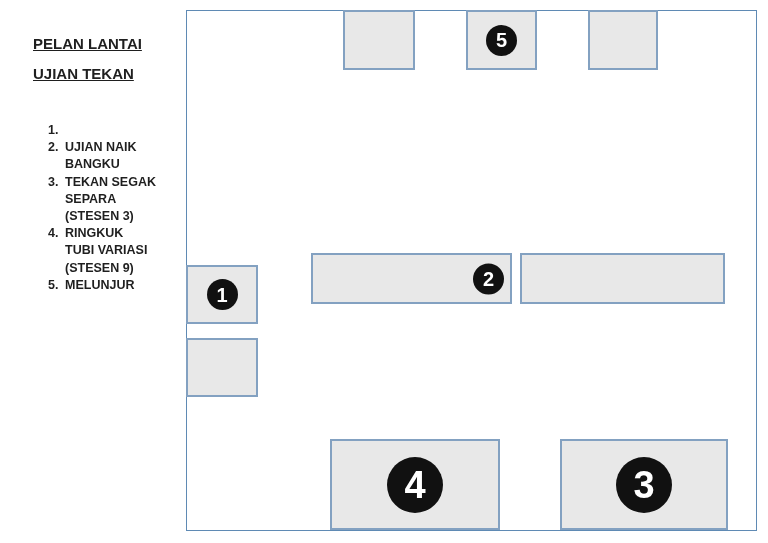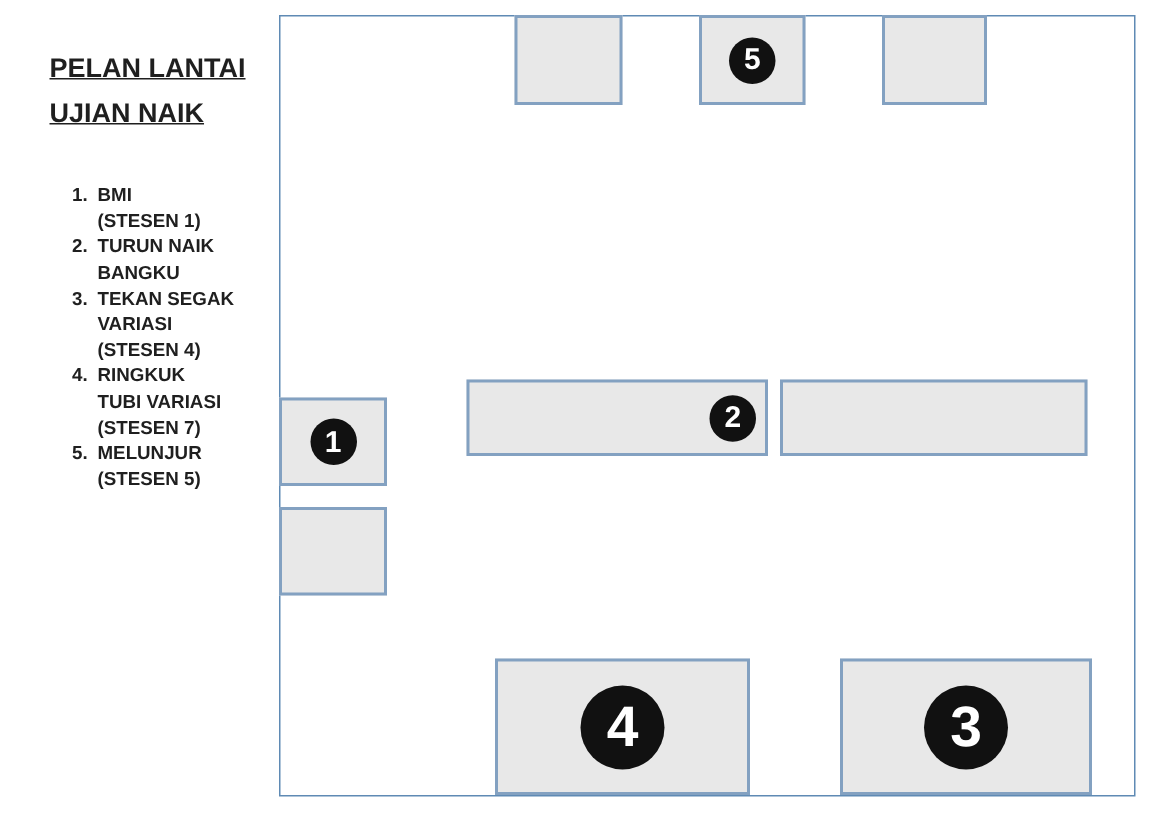--- a/index.html
+++ b/index.html
@@ -14,21 +14,21 @@
     height: 543px;
     background: #ffffff;
     overflow: hidden;
     color: #1f1f1f;
   }
 
   
   .sidebar-title {
     position: absolute;
     left: 33px;
-    font-size: 18px;
+    font-size: 15px;
     font-weight: bold;
     text-decoration: underline;
     color: #1f1f1f;
     white-space: nowrap;
     text-align: right;
   }
   .title-1 { top: 35px; }
   .title-2 { top: 65px; }
 
   .legend {
@@ -108,63 +108,58 @@
     top: 50%;
     transform: translateY(-50%);
   }
 </style>
 </head>
 <body>
 
 <div class="stage">
 
   <div class="sidebar-title title-1">PELAN LANTAI</div>
-  <div class="sidebar-title title-2">UJIAN NAIK</div>
+  <div class="sidebar-title title-2">UJIAN TEKAN</div>
 
   <div class="legend">
 
     <div class="legend-item">
       <span class="legend-num">1.</span>
-      <span class="legend-lines">
-        <span class="legend-line">BMI</span>
-        <span class="legend-line">(STESEN 1)</span>
-      </span>
     </div>
 
     <div class="legend-item">
       <span class="legend-num">2.</span>
       <span class="legend-lines">
-        <span class="legend-line">TURUN NAIK</span>
+        <span class="legend-line">UJIAN NAIK</span>
         <span class="legend-line">BANGKU</span>
       </span>
     </div>
 
     <div class="legend-item">
       <span class="legend-num">3.</span>
       <span class="legend-lines">
         <span class="legend-line">TEKAN SEGAK</span>
-        <span class="legend-line">VARIASI</span>
-        <span class="legend-line">(STESEN 4)</span>
+        <span class="legend-line">SEPARA</span>
+        <span class="legend-line">(STESEN 3)</span>
       </span>
     </div>
 
     <div class="legend-item">
       <span class="legend-num">4.</span>
       <span class="legend-lines">
         <span class="legend-line">RINGKUK</span>
         <span class="legend-line">TUBI VARIASI</span>
-        <span class="legend-line">(STESEN 7)</span>
+        <span class="legend-line">(STESEN 9)</span>
       </span>
     </div>
 
     <div class="legend-item">
       <span class="legend-num">5.</span>
       <span class="legend-lines">
         <span class="legend-line">MELUNJUR</span>
-        <span class="legend-line">(STESEN 5)</span>
       </span>
     </div>
 
   </div>
 
   <div class="plan"></div>
 
   <div class="box box-top-a"></div>
 
   <div class="box box-top-5">

